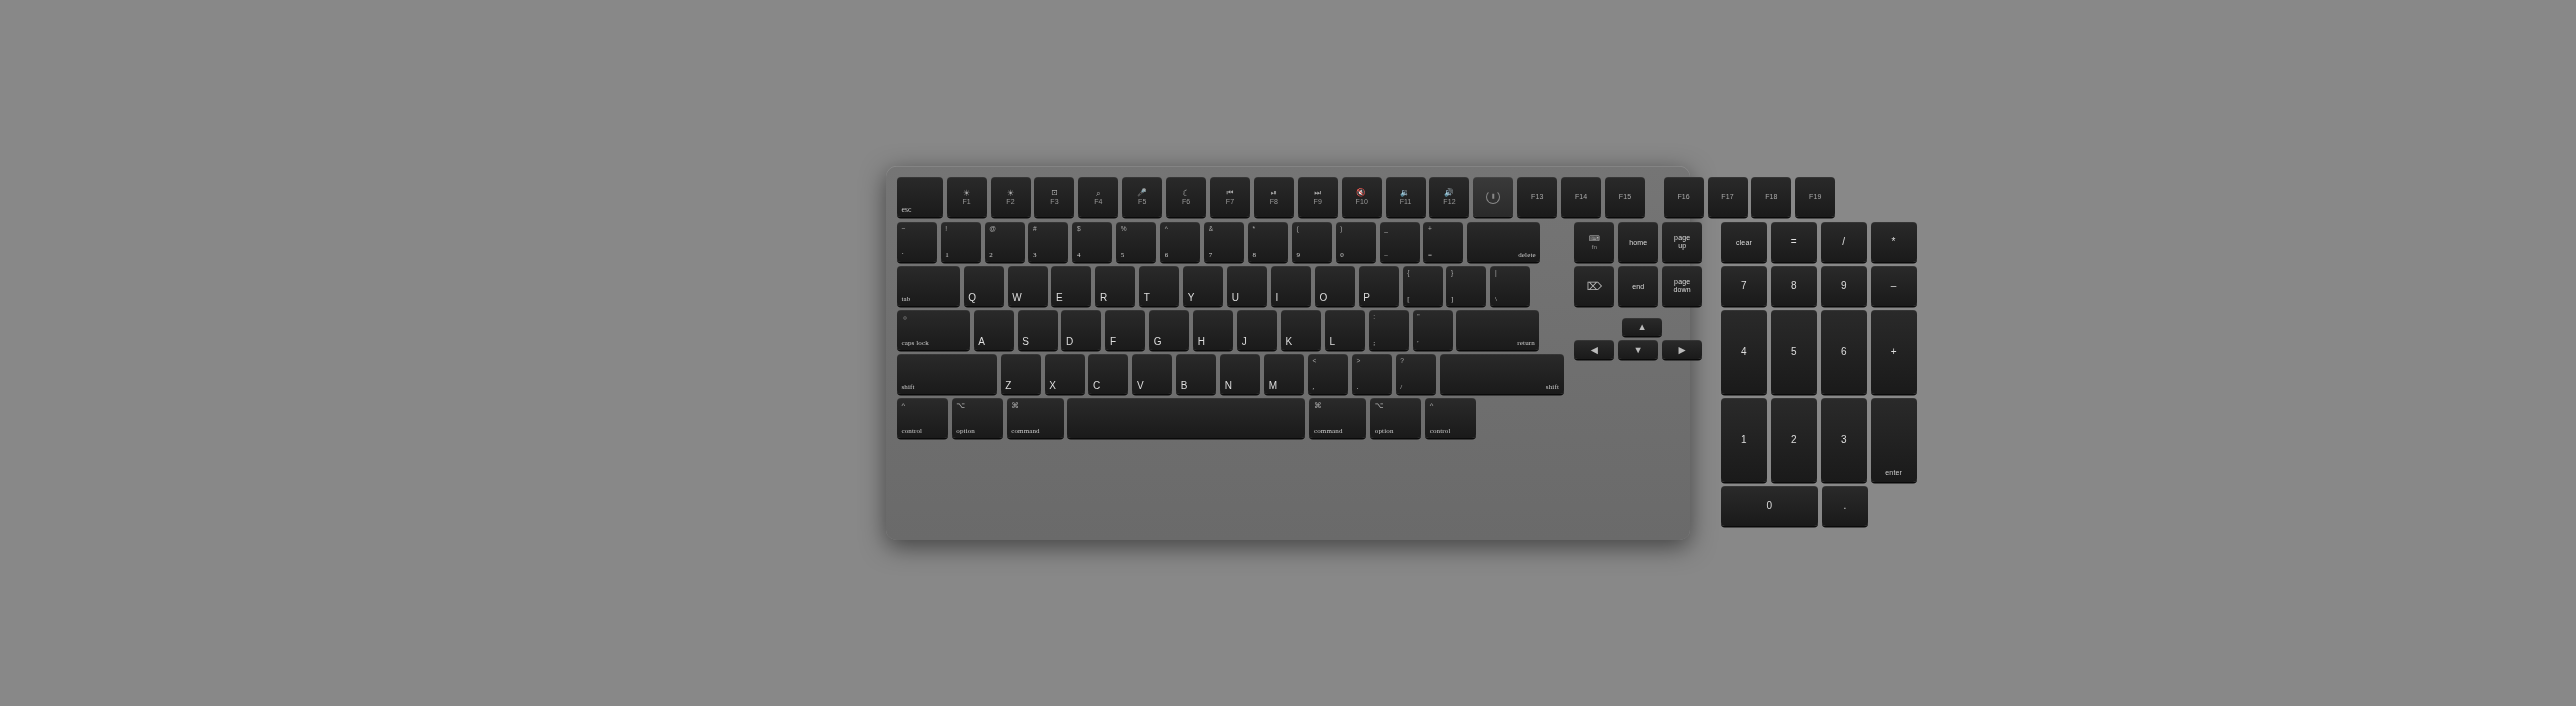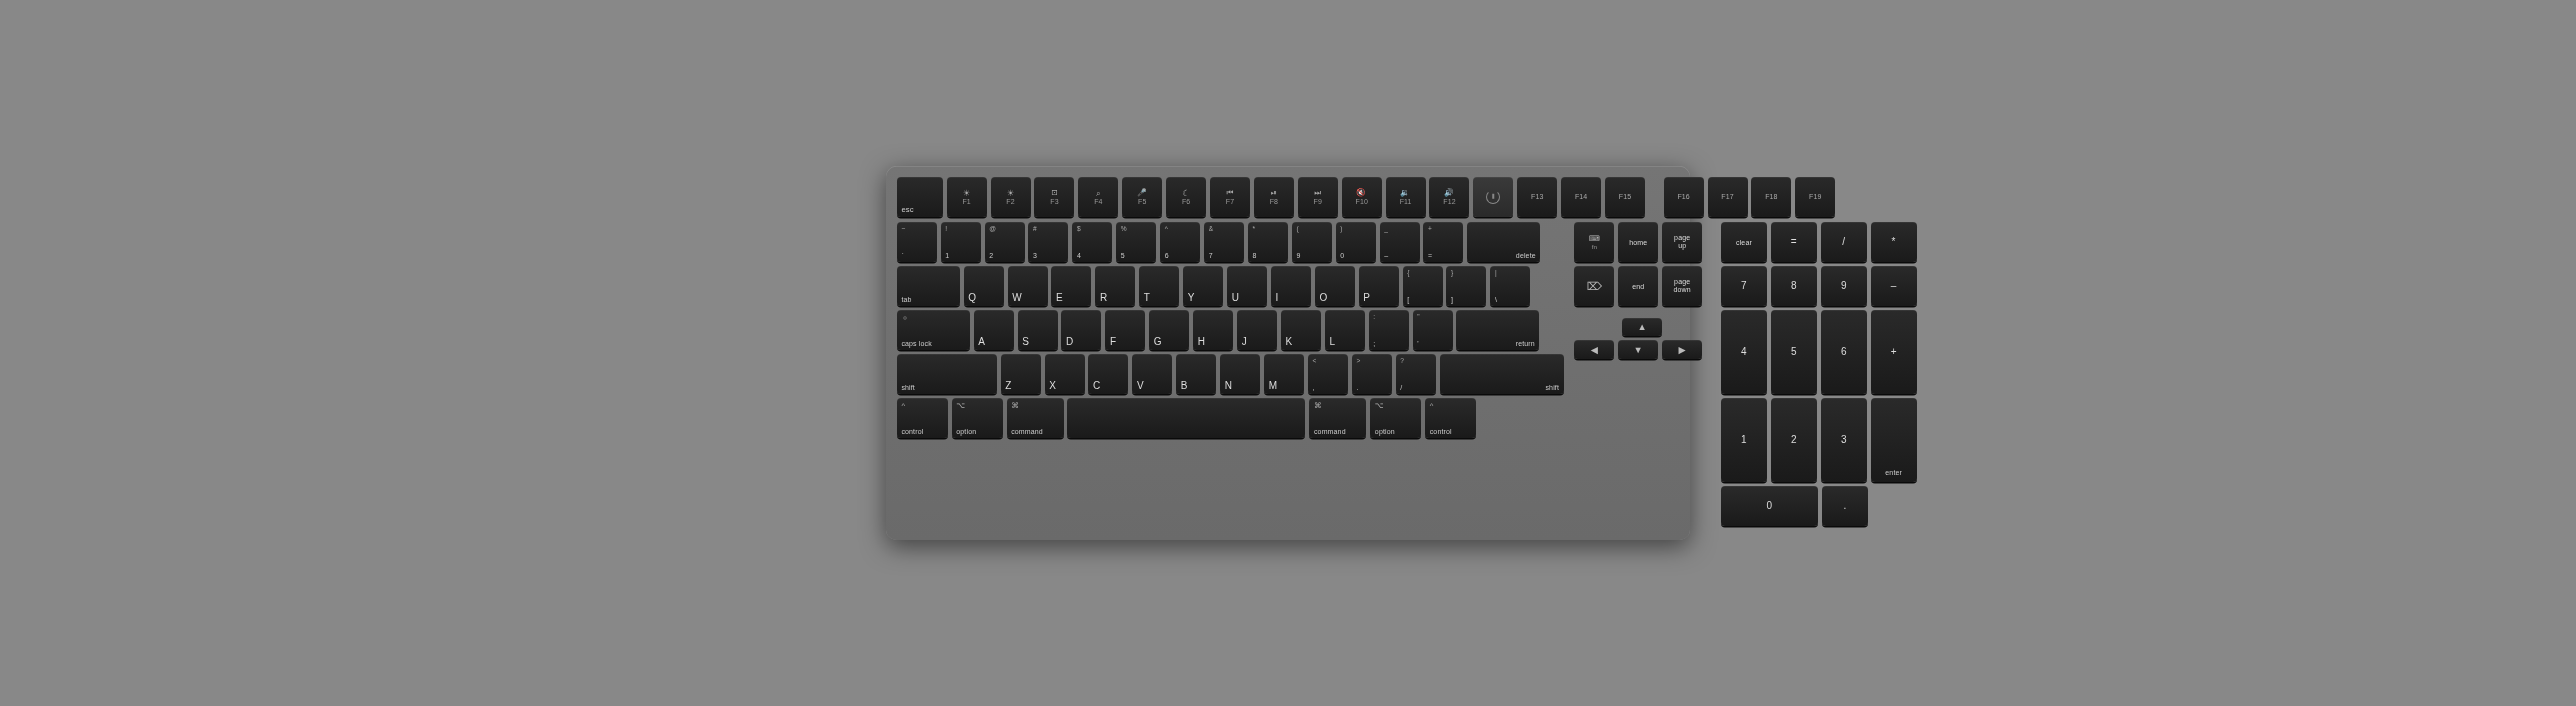--- a/index.html
+++ b/index.html
@@ -50,20 +50,21 @@
       top: 3.9px;
       left: 4.6px;
       font-size: 6.6px;
       color: #aaa;
       line-height: 1;
     }
     .key .bottom-label {
       font-size: 7px;
       color: #ccc;
       line-height: 1;
+      font-family: Liberation Serif, serif;
     }
     .key .main-label {
       font-size: 10px;
       color: #ddd;
       line-height: 1;
     }
     .key .sub-label {
       font-size: 7px;
       color: #999;
       margin-top: 0.8px;

